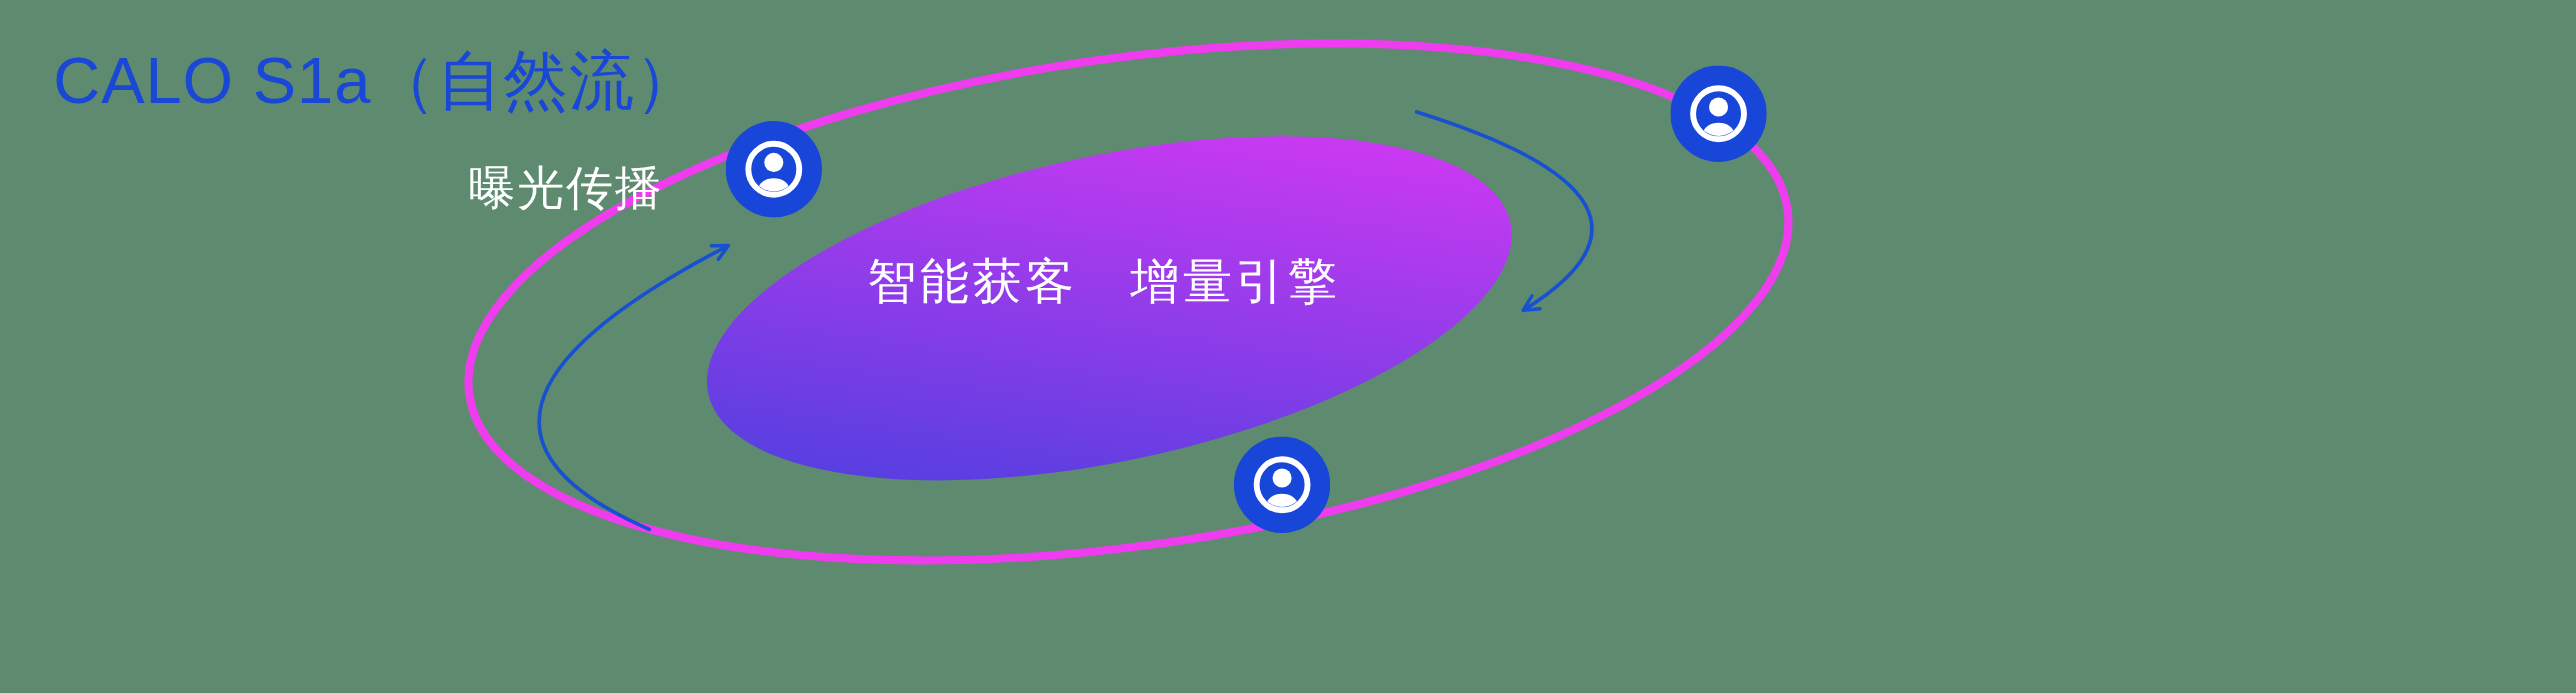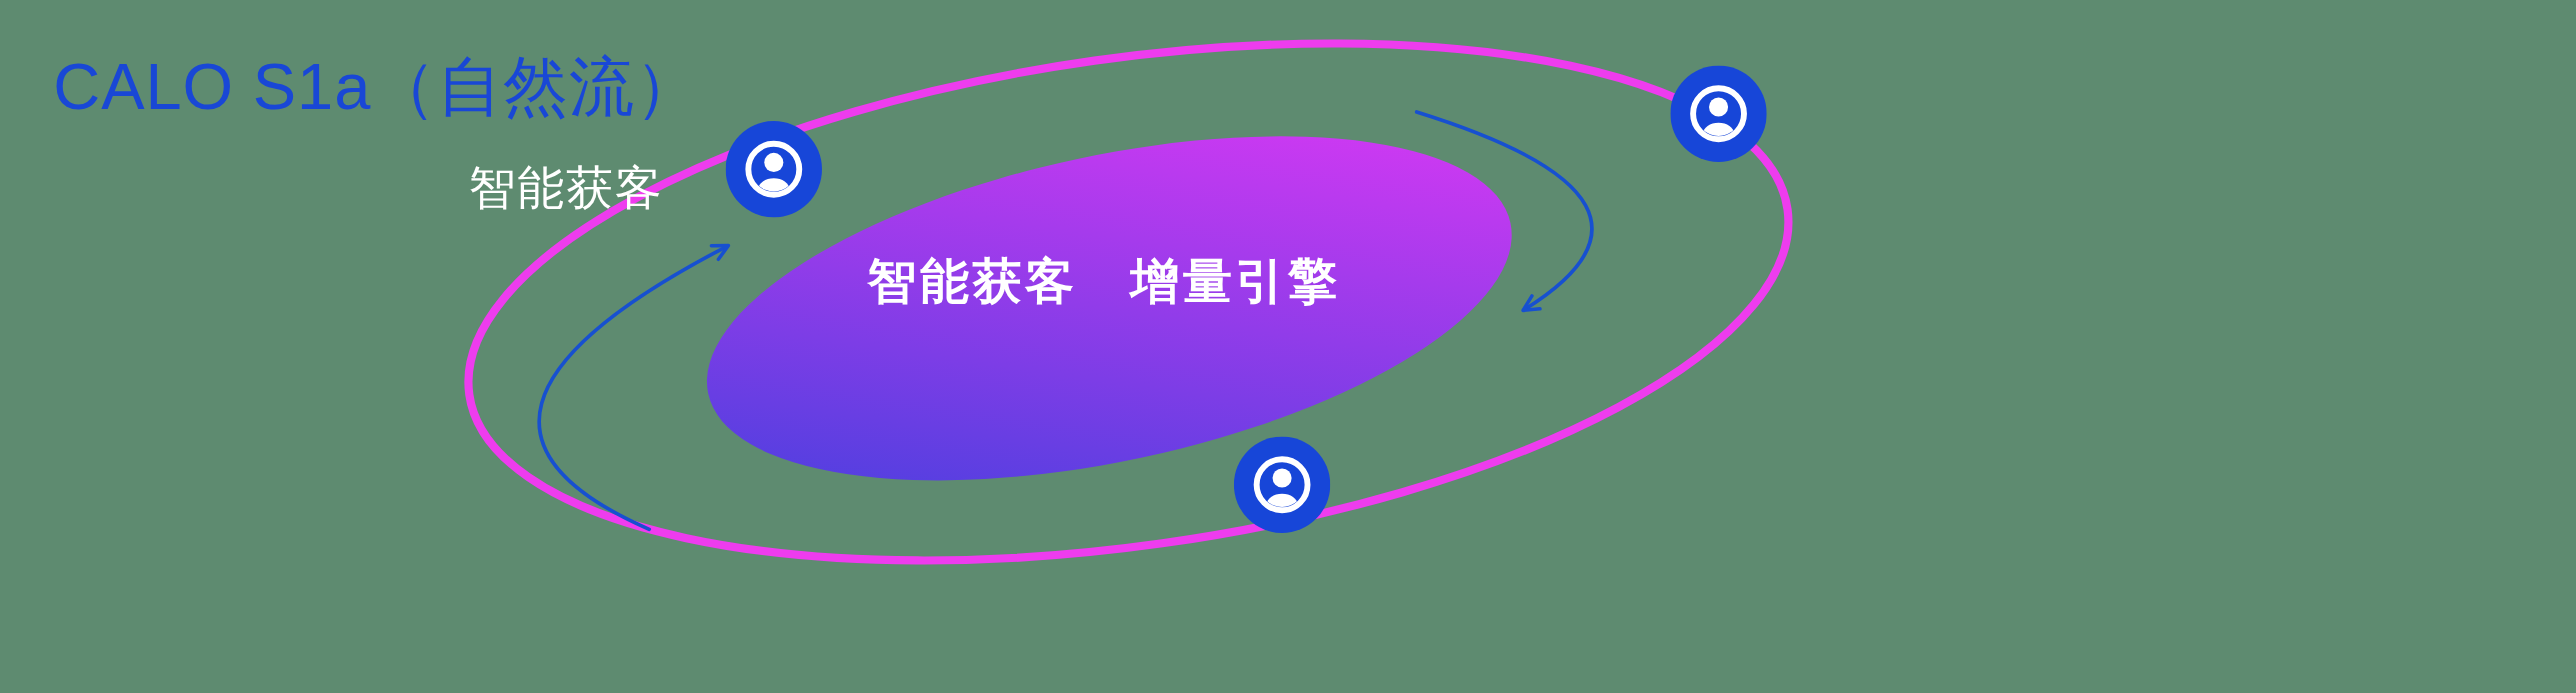--- a/index.html
+++ b/index.html
@@ -60,21 +60,21 @@
     color:#ffffff;
   }
   .core-title{
     font-size:76px;
     font-weight:500;
     letter-spacing:1.8px;
     line-height:1;
   }
   .core-subtitle{
     font-size:49px;
-    font-weight:700;
+    font-weight:400;
     letter-spacing:3.6px;
     line-height:1;
     margin-top:4px;
   }
 </style>
 </head>
 <body>
 
 <div class="canvas">
 
@@ -109,19 +109,19 @@
 
     <use href="#userNode" x="798" y="133" width="106" height="106"></use>
     <use href="#userNode" x="1837" y="72" width="106" height="106"></use>
     <use href="#userNode" x="1357" y="480" width="106" height="106"></use>
   </svg>
 
   <div class="core-text" style="left:1104px;top:279px;">
     <div class="core-subtitle">智能获客　增量引擎</div>
   </div>
 
-  <div class="label node-title" style="left:377px;top:86px;">CALO S1a（自然流）</div>
-  <div class="label node-subtitle" style="left:566px;top:187px;">智能获客</div>
+  <div class="label node-title" style="left:377px;top:80px;">CALO S1a（自然流）</div>
+  <div class="label node-subtitle" style="left:566px;top:187px;">曝光传播</div>
 
 
 
 </div>
 
 
 </body></html>

